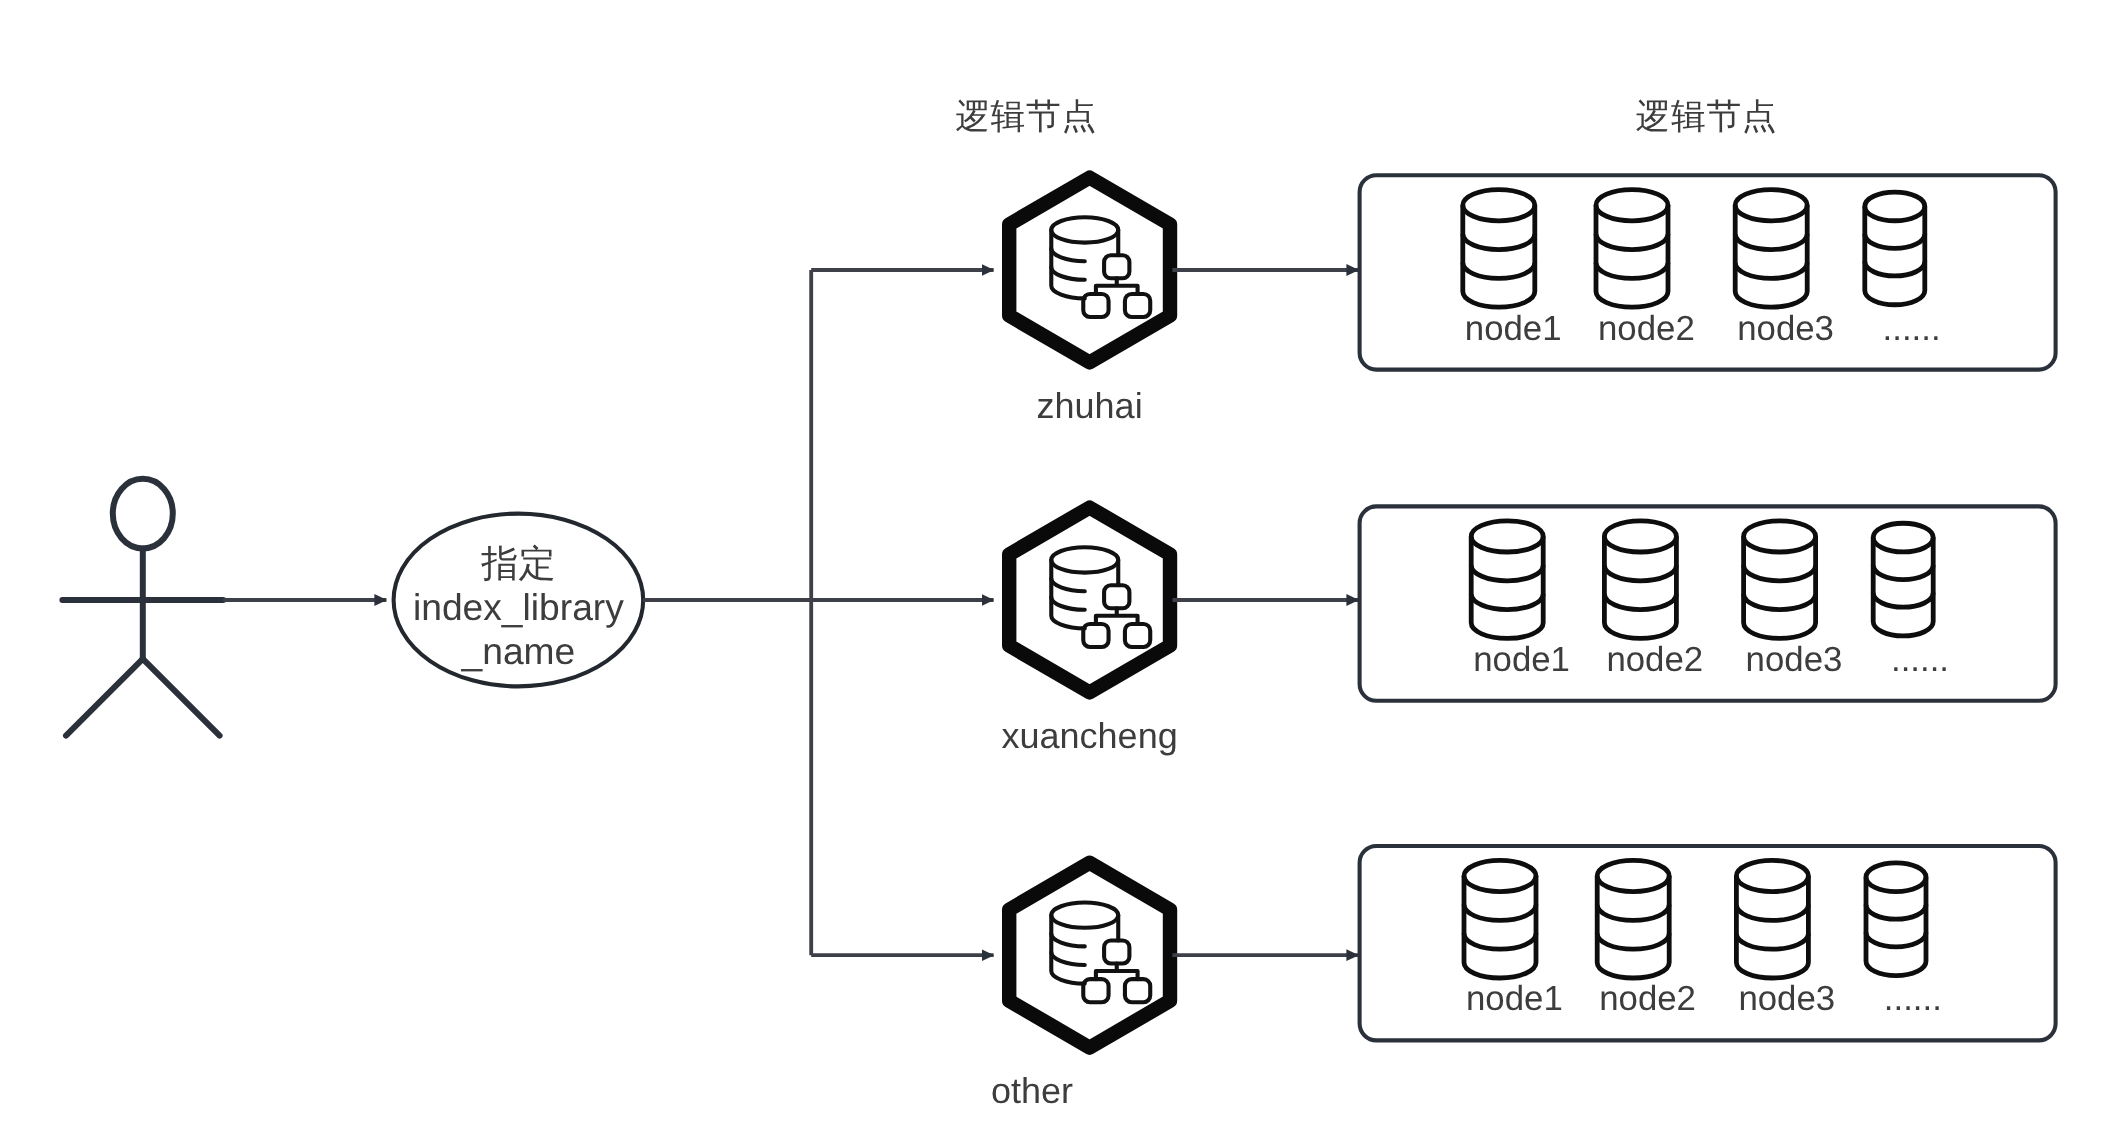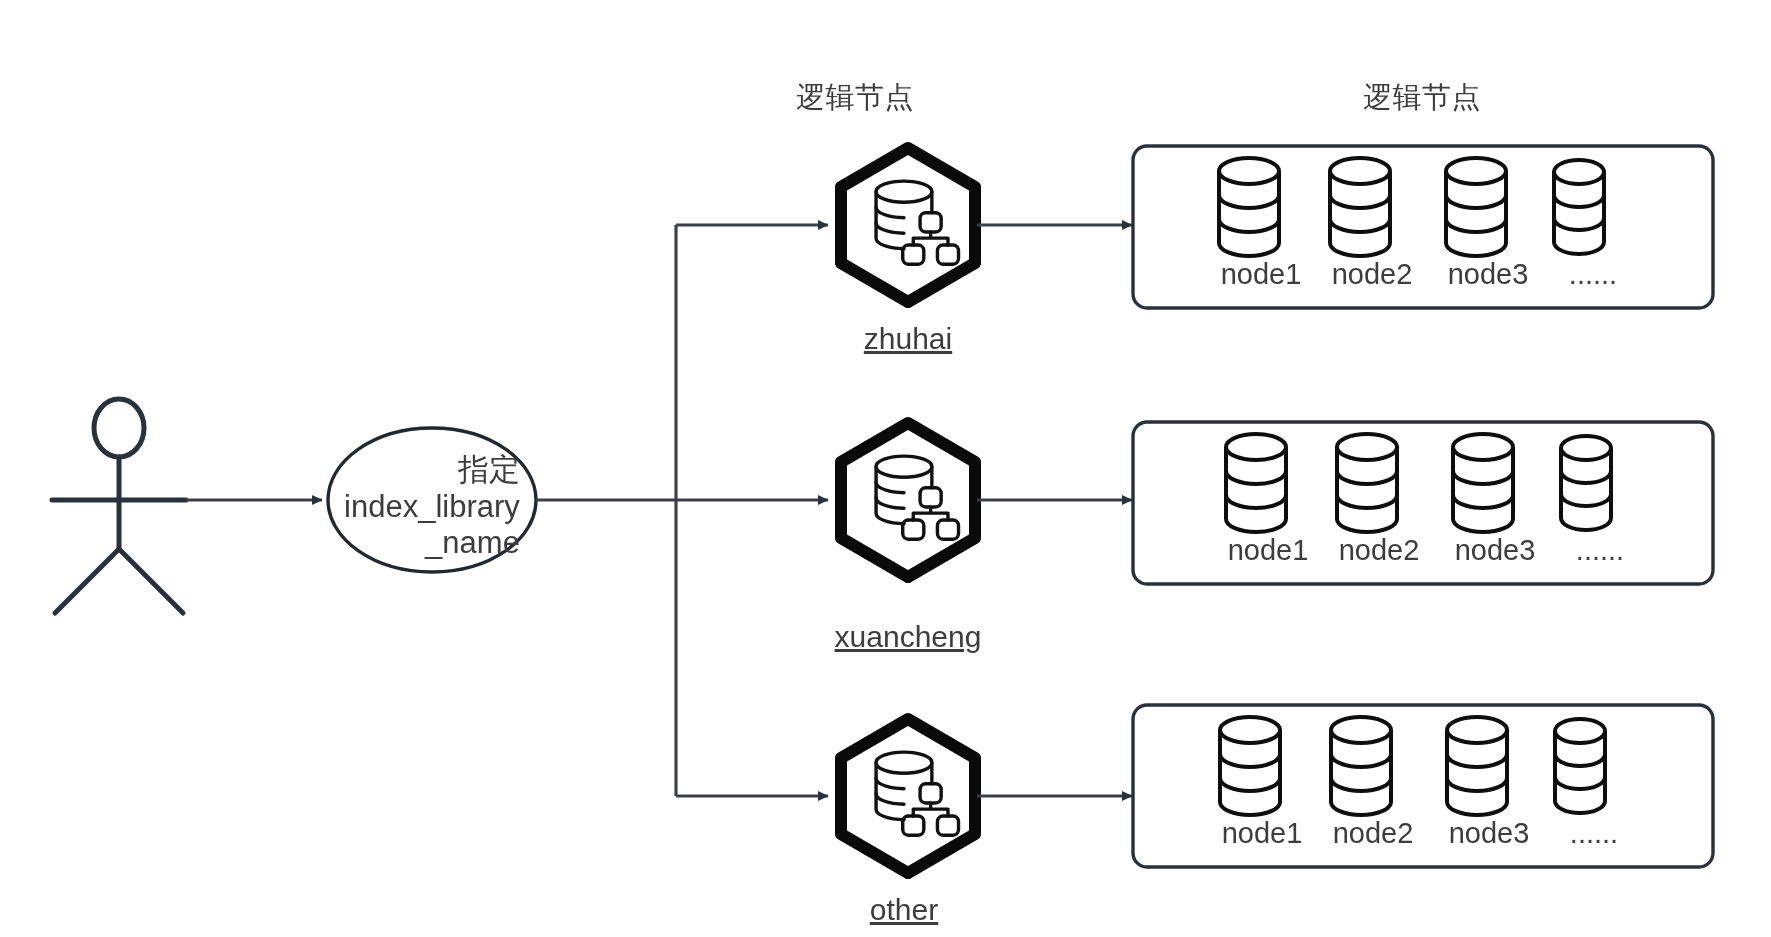--- a/index.html
+++ b/index.html
@@ -30,21 +30,20 @@
     color: #3d3d3d;
     white-space: nowrap;
     letter-spacing: 0.5px;
   }
   .node-label {
     position: absolute;
     font-size: 30px;
     color: #3d3d3d;
     text-align: center;
     white-space: nowrap;
-    text-decoration: underline;
   }
   .ellipse-text {
     position: absolute;
     font-size: 31px;
     color: #3d3d3d;
     text-align: center;
     line-height: 1.18;
     white-space: nowrap;
   }
   .phys-label {
@@ -221,29 +220,29 @@
         <path d="M1555,731 a25,12 0 0,0 50,0" fill="none"></path>
         <path d="M1555,754 a25,12 0 0,0 50,0" fill="none"></path>
         <path d="M1555,777 a25,12 0 0,0 50,0" fill="none"></path>
       </g>
     </g>
   </svg>
 
   <div class="col-header" style="left:855px; top:78px; transform:translateX(-50%);">逻辑节点</div>
   <div class="col-header" style="left:1422px; top:78px; transform:translateX(-50%);">逻辑节点</div>
 
-  <div class="ellipse-text" style="left:432px; top:452px; transform:translateX(-50%);text-align:right;">
+  <div class="ellipse-text" style="left:432px; top:452px; transform:translateX(-50%);">
     <div>指定</div>
     <div>index_library</div>
     <div>_name</div>
   </div>
 
   <div class="node-label" style="left:908px; top:322px; transform:translateX(-50%);">zhuhai</div>
-  <div class="node-label" style="left:908px; top:620px; transform:translateX(-50%);">xuancheng</div>
-  <div class="node-label" style="left:904px; top:893px; transform:translateX(-50%);">other</div>
+  <div class="node-label" style="left:908px; top:597px; transform:translateX(-50%);">xuancheng</div>
+  <div class="node-label" style="left:860px; top:893px; transform:translateX(-50%);">other</div>
 
   <div class="phys-label" style="left:1249px; top:258px; transform:translateX(-50%);">node1</div>
   <div class="phys-label" style="left:1360px; top:258px; transform:translateX(-50%);">node2</div>
   <div class="phys-label" style="left:1476px; top:258px; transform:translateX(-50%);">node3</div>
   <div class="phys-label" style="left:1581px; top:258px; transform:translateX(-50%);">......</div>
 
   <div class="phys-label" style="left:1256px; top:534px; transform:translateX(-50%);">node1</div>
   <div class="phys-label" style="left:1367px; top:534px; transform:translateX(-50%);">node2</div>
   <div class="phys-label" style="left:1483px; top:534px; transform:translateX(-50%);">node3</div>
   <div class="phys-label" style="left:1588px; top:534px; transform:translateX(-50%);">......</div>

